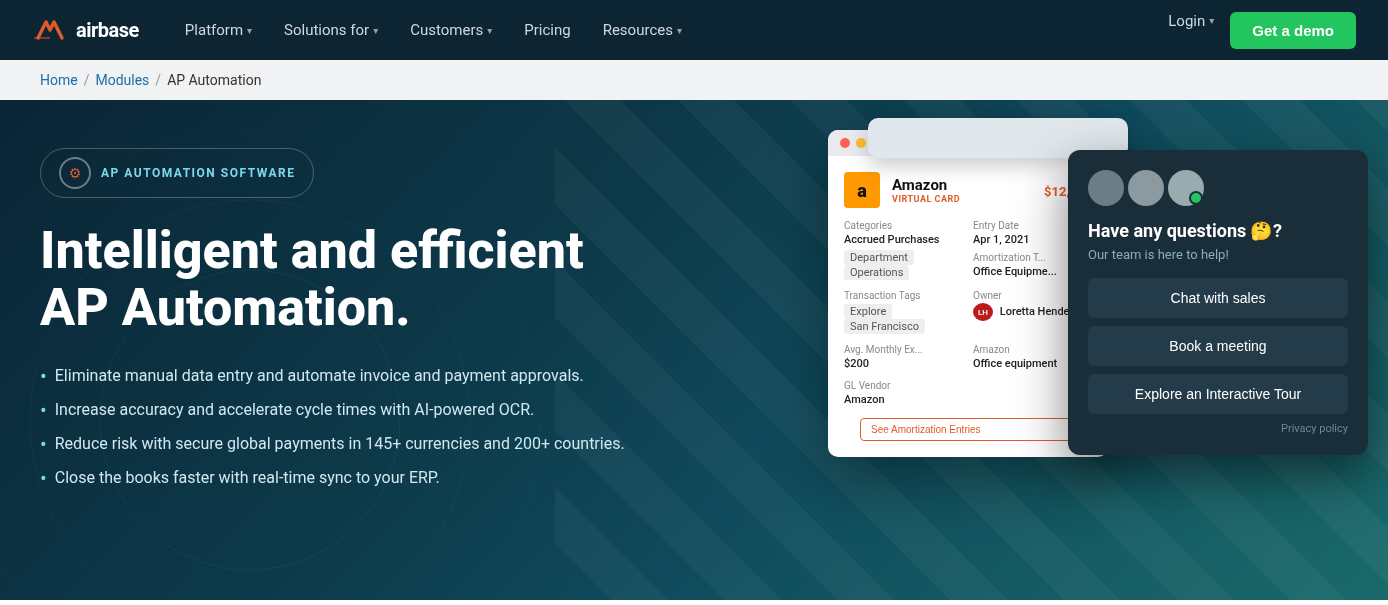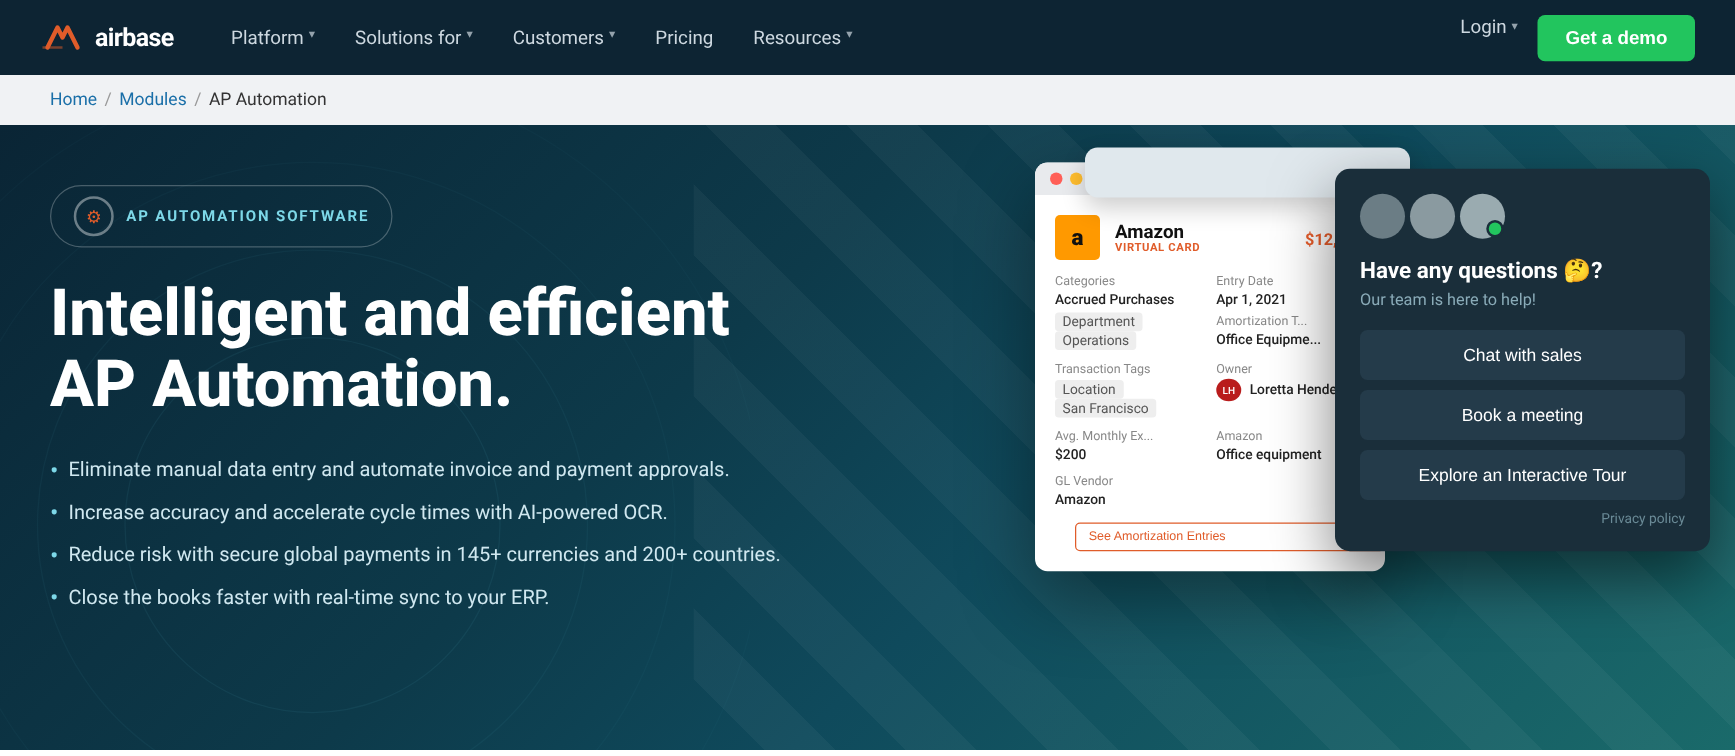--- a/index.html
+++ b/index.html
@@ -36,21 +36,21 @@
       align-items: center;
       gap: 4px;
       flex: 1;
     }
     .nav-item {
       color: #cdd8e0;
       font-size: 15px;
       padding: 8px 14px;
       cursor: pointer;
       display: flex;
-      align-items: flex-start;
+      align-items: center;
       gap: 4px;
       border-radius: 4px;
       white-space: nowrap;
     }
     .nav-chevron {
       font-size: 10px;
       opacity: 0.7;
     }
     .nav-right {
       display: flex;
@@ -333,21 +333,21 @@
       top: -12px;
       right: -20px;
       z-index: 1;
       box-shadow: 0 8px 20px rgba(0,0,0,0.2);
     }
 
     
     .chat-widget {
       position: absolute;
       right: 20px;
-      top: 35px;
+      top: 50px;
       background: #1a2e3a;
       border-radius: 12px;
       width: 300px;
       padding: 20px;
       box-shadow: 0 20px 50px rgba(0,0,0,0.5);
       z-index: 10;
     }
     .chat-avatars {
       display: flex;
       gap: 4px;
@@ -522,21 +522,21 @@
             <div class="card-field-label">Entry Date</div>
             <div class="card-field-value">Apr 1, 2021</div>
             <div style="margin-top:6px">
               <div class="card-field-label">Amortization T...</div>
               <div class="card-field-value">Office Equipme...</div>
             </div>
           </div>
           <div>
             <div class="card-field-label">Transaction Tags</div>
             <div style="margin-top:3px">
-              <span class="tag-pill">Location</span>
+              <span class="tag-pill">Explore</span>
               <span class="tag-pill">San Francisco</span>
             </div>
           </div>
           <div>
             <div class="card-field-label">Owner</div>
             <div class="card-field-value">
               <span class="avatar-small">LH</span>
               <span>Loretta Henderson</span>
             </div>
           </div>

